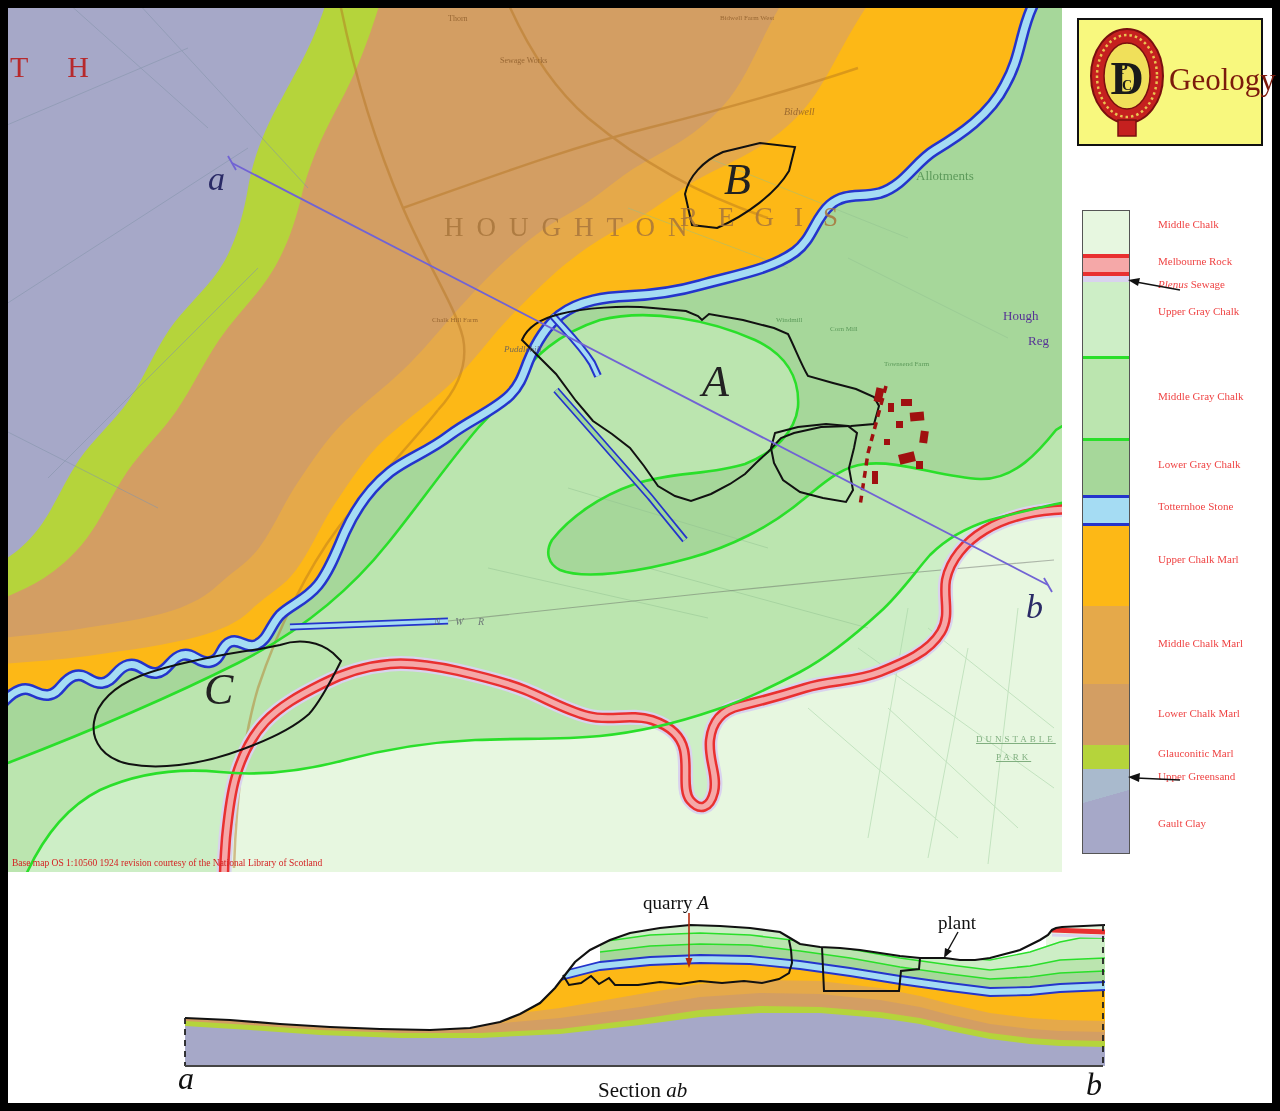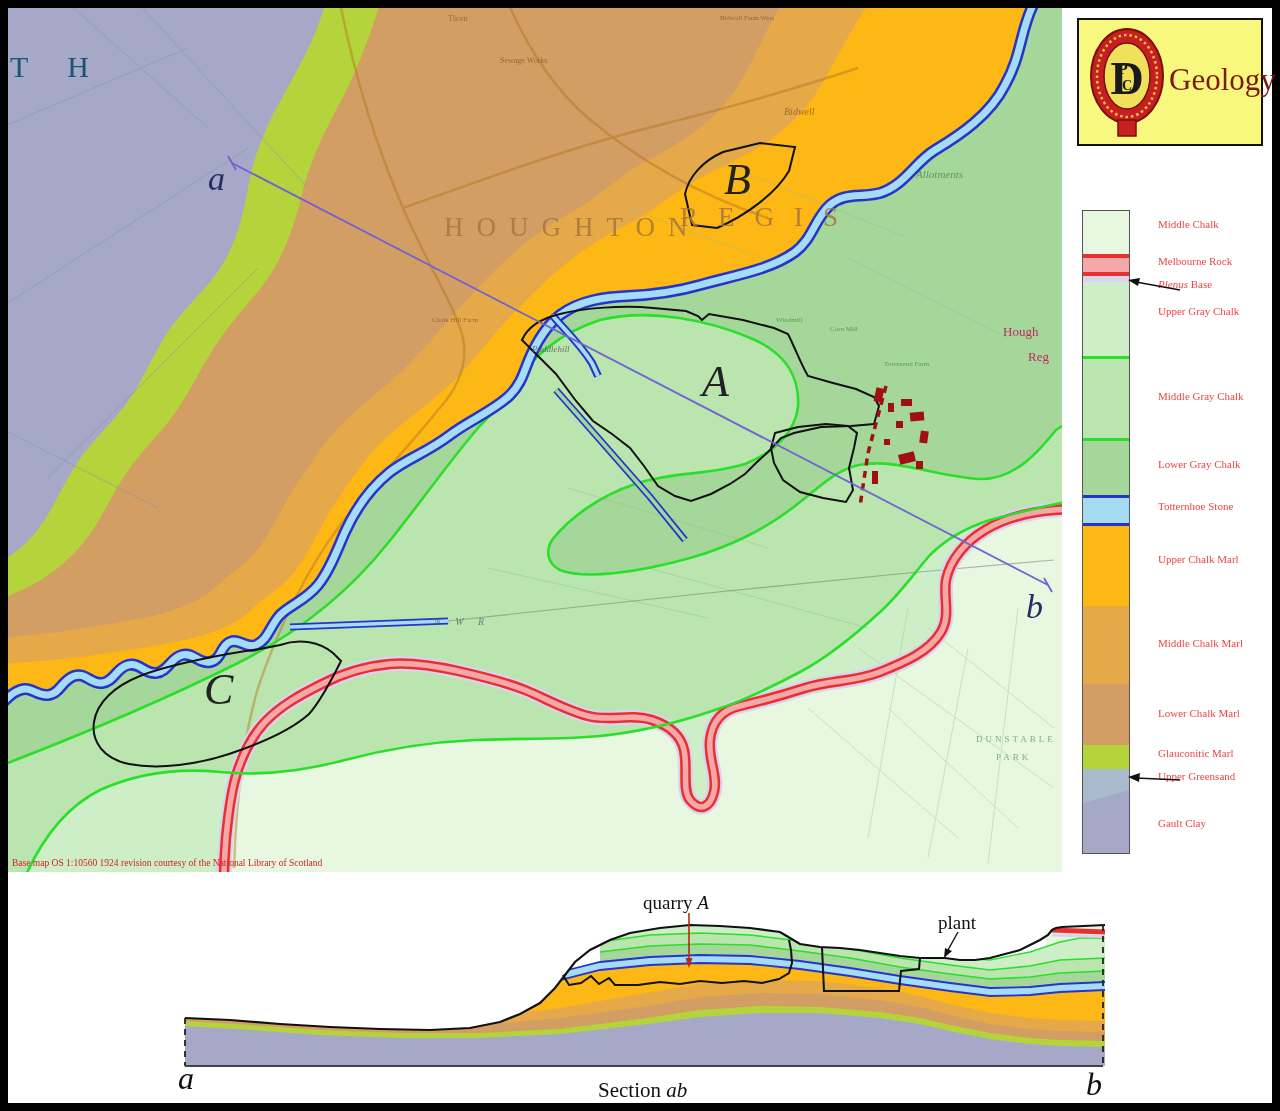--- a/index.html
+++ b/index.html
@@ -6,31 +6,31 @@
   .page{position:relative;width:1280px;height:1111px;background:#ffffff;overflow:hidden;
         font-family:"Liberation Serif","DejaVu Serif",serif;}
   .frame{position:absolute;background:#000;}
   .frame.top{left:0;top:0;width:1280px;height:8px;}
   .frame.bottom{left:0;top:1103px;width:1280px;height:8px;}
   .frame.left{left:0;top:0;width:8px;height:1111px;}
   .frame.right{left:1272px;top:0;width:8px;height:1111px;}
 
   .map-panel{position:absolute;left:8px;top:8px;width:1054px;height:864px;overflow:hidden;background:#e9f8e4;}
   .map-lbl{position:absolute;white-space:nowrap;}
-  .lbl-th{font-size:30px;letter-spacing:16px;color:#0c4a6e;opacity:.9;}
+  .lbl-th{font-size:30px;letter-spacing:16px;color:#b91c1c;opacity:.9;}
   .lbl-houghton,.lbl-regis{font-size:27px;letter-spacing:13px;color:#a8763c;opacity:.85;}
   .lbl-regis{letter-spacing:20px;}
   .lbl-quarry{font-size:44px;font-style:italic;color:#222;}
   .lbl-endpoint{font-size:34px;font-style:italic;color:#2a2a66;}
   .lbl-tiny{font-size:8px;color:#8a5a28;opacity:.8;}
   .lbl-tiny-green{font-size:8px;color:#4f8f4f;opacity:.85;}
   .lbl-nwr{font-size:10px;letter-spacing:6px;color:#556;opacity:.75;font-style:italic;}
   .lbl-puddlehill{font-size:9px;font-style:italic;color:#556;opacity:.8;}
-  .lbl-hough{font-size:13px;color:#be185d;opacity:.9;margin-top:16px;}
-  .lbl-dunstable{font-size:9px;letter-spacing:3px;color:#76a876;opacity:.9;}
+  .lbl-hough{font-size:13px;color:#4c1d95;opacity:.9;}
+  .lbl-dunstable{font-size:9px;letter-spacing:3px;color:#76a876;opacity:.9;text-decoration:underline;}
   .lbl-attrib{font-size:9.5px;color:#d42222;}
 
   .logo-box{position:absolute;left:1077px;top:18px;width:186px;height:128px;background:#f8f87e;
             border:2px solid #111;box-sizing:border-box;}
   .logo-title{position:absolute;left:90px;top:42px;font-size:31px;color:#7c1a0c;}
 
   .legend{position:absolute;left:1082px;top:210px;width:190px;height:650px;}
   .legend-col{position:absolute;left:0;top:0;width:46px;height:642px;border:1px solid #555;box-sizing:content-box;}
   .band{position:absolute;left:0;width:46px;}
   .legend-lbl{position:absolute;left:76px;font-size:11px;color:#ef4444;white-space:nowrap;}
@@ -166,30 +166,30 @@
     
     <div class="map-lbl lbl-th" style="left:2px;top:42px;">T H</div>
     <div class="map-lbl lbl-houghton" style="left:436px;top:204px;">HOUGHTON</div>
     <div class="map-lbl lbl-regis" style="left:672px;top:194px;">REGIS</div>
     <div class="map-lbl lbl-quarry" style="left:694px;top:348px;">A</div>
     <div class="map-lbl lbl-quarry" style="left:716px;top:146px;">B</div>
     <div class="map-lbl lbl-quarry" style="left:196px;top:656px;">C</div>
     <div class="map-lbl lbl-endpoint" style="left:200px;top:152px;">a</div>
     <div class="map-lbl lbl-endpoint" style="left:1018px;top:580px;">b</div>
     <div class="map-lbl lbl-nwr" style="left:414px;top:608px;margin-left:12px;">N W R</div>
-    <div class="map-lbl lbl-puddlehill" style="left:524px;top:336px;text-align:center;">Puddlehill</div>
+    <div class="map-lbl lbl-puddlehill" style="left:496px;top:336px;text-align:center;">Puddlehill</div>
     <div class="map-lbl lbl-tiny" style="left:440px;top:6px;">Thorn</div>
     <div class="map-lbl lbl-tiny" style="left:492px;top:48px;">Sewage Works</div>
     <div class="map-lbl lbl-tiny" style="left:776px;top:58px;font-size:10px;font-style:italic;margin-top:40px;">Bidwell</div>
     <div class="map-lbl lbl-tiny" style="left:712px;top:6px;font-size:7px;">Bidwell Farm West</div>
     <div class="map-lbl lbl-tiny" style="left:424px;top:308px;font-size:7px;">Chalk Hill Farm</div>
     <div class="map-lbl lbl-tiny-green" style="left:768px;top:308px;font-size:7px;">Windmill</div>
     <div class="map-lbl lbl-tiny-green" style="left:822px;top:310px;font-size:7px;margin-top:7px;">Corn Mill</div>
     <div class="map-lbl lbl-tiny-green" style="left:876px;top:352px;font-size:7px;">Townsend Farm</div>
-    <div class="map-lbl lbl-tiny-green" style="left:908px;top:160px;font-size:11px;font-style:italic;">Allotments</div>
+    <div class="map-lbl lbl-tiny-green" style="left:908px;top:160px;font-size:13px;">Allotments</div>
     <div class="map-lbl lbl-hough" style="left:995px;top:300px;">Hough</div>
     <div class="map-lbl lbl-hough" style="left:1020px;top:325px;">Reg</div>
     <div class="map-lbl lbl-dunstable" style="left:968px;top:726px;">DUNSTABLE</div>
     <div class="map-lbl lbl-dunstable" style="left:988px;top:744px;">PARK</div>
     <div class="map-lbl lbl-attrib" style="left:4px;top:850px;">Base map OS 1:10560 1924 revision courtesy of the National Library of Scotland</div>
   </div>
 
   <div class="logo-box">
     <svg width="80" height="118" viewBox="0 0 80 118" style="position:absolute;left:8px;top:4px;">
       <ellipse cx="40" cy="52" rx="36" ry="47" fill="#c5201f" stroke="#7a0f0f" stroke-width="2"></ellipse>
@@ -220,21 +220,21 @@
       <div class="band" style="top:395px;height:78px;background:#e5a94a;"></div>
       <div class="band" style="top:473px;height:61px;background:#d39e63;"></div>
       <div class="band" style="top:534px;height:24px;background:#b5d43b;"></div>
       <div class="band" style="top:558px;height:21px;background:#a9bacd;"></div>
       <div class="band" style="top:579px;height:13px;background:linear-gradient(to bottom right,#a9bacd 49.5%,#a6a8c8 50.5%);"></div>
       <div class="band" style="top:592px;height:50px;background:#a6a8c8;"></div>
     </div>
 
     <div class="legend-lbl" style="top:8px;">Middle Chalk</div>
     <div class="legend-lbl" style="top:45px;">Melbourne Rock</div>
-    <div class="legend-lbl" style="top:68px;"><span class="it">Plenus</span><span> Base</span></div>
+    <div class="legend-lbl" style="top:68px;"><span class="it">Plenus</span><span> Sewage</span></div>
     <div class="legend-lbl" style="top:95px;">Upper Gray Chalk</div>
     <div class="legend-lbl" style="top:180px;">Middle Gray Chalk</div>
     <div class="legend-lbl" style="top:248px;">Lower Gray Chalk</div>
     <div class="legend-lbl" style="top:290px;">Totternhoe Stone</div>
     <div class="legend-lbl" style="top:343px;text-align:center;">Upper Chalk Marl</div>
     <div class="legend-lbl" style="top:427px;">Middle Chalk Marl</div>
     <div class="legend-lbl" style="top:497px;">Lower Chalk Marl</div>
     <div class="legend-lbl" style="top:537px;">Glauconitic Marl</div>
     <div class="legend-lbl" style="top:560px;">Upper Greensand</div>
     <div class="legend-lbl" style="top:607px;">Gault Clay</div>

